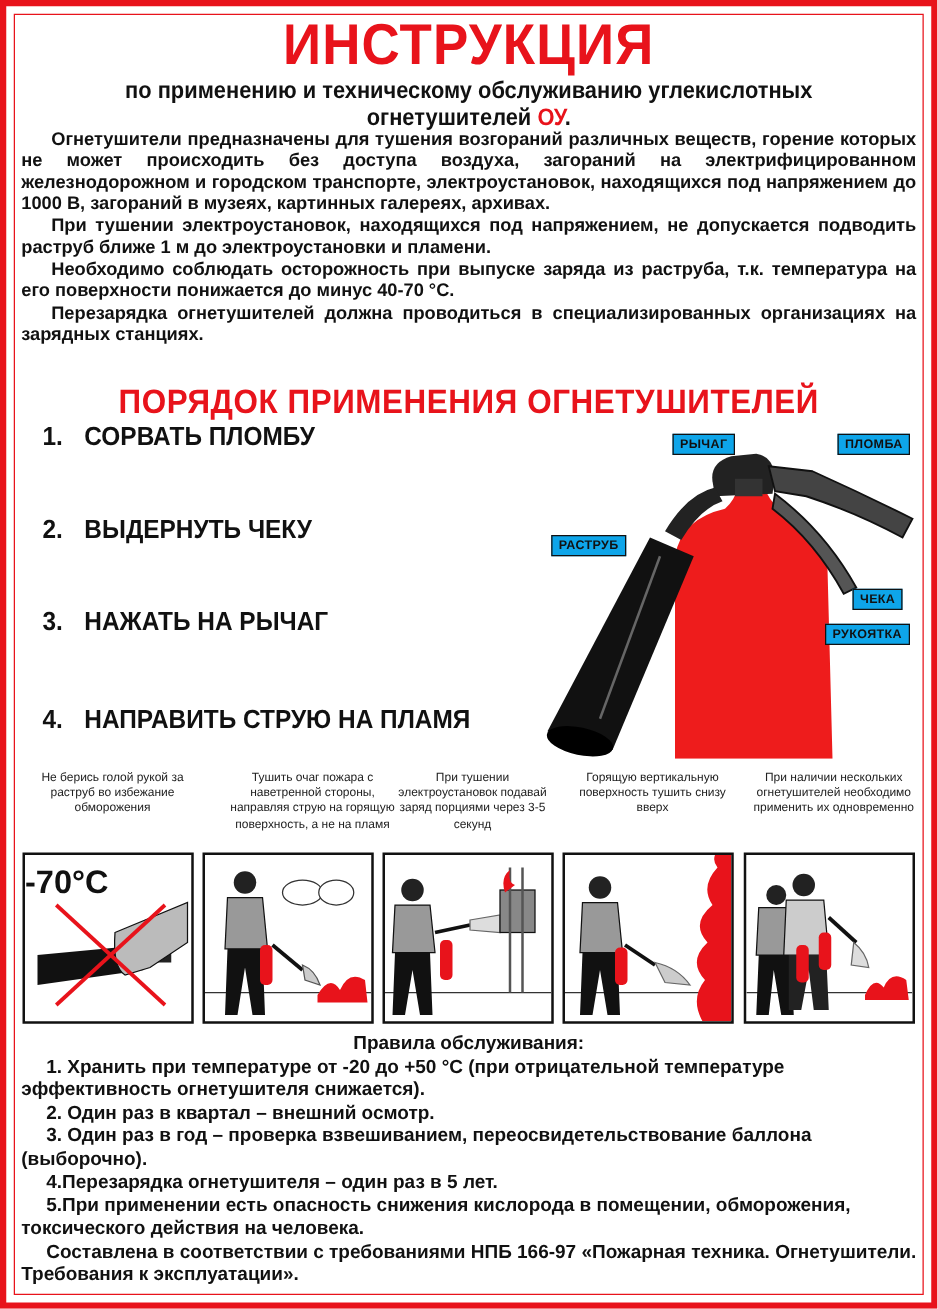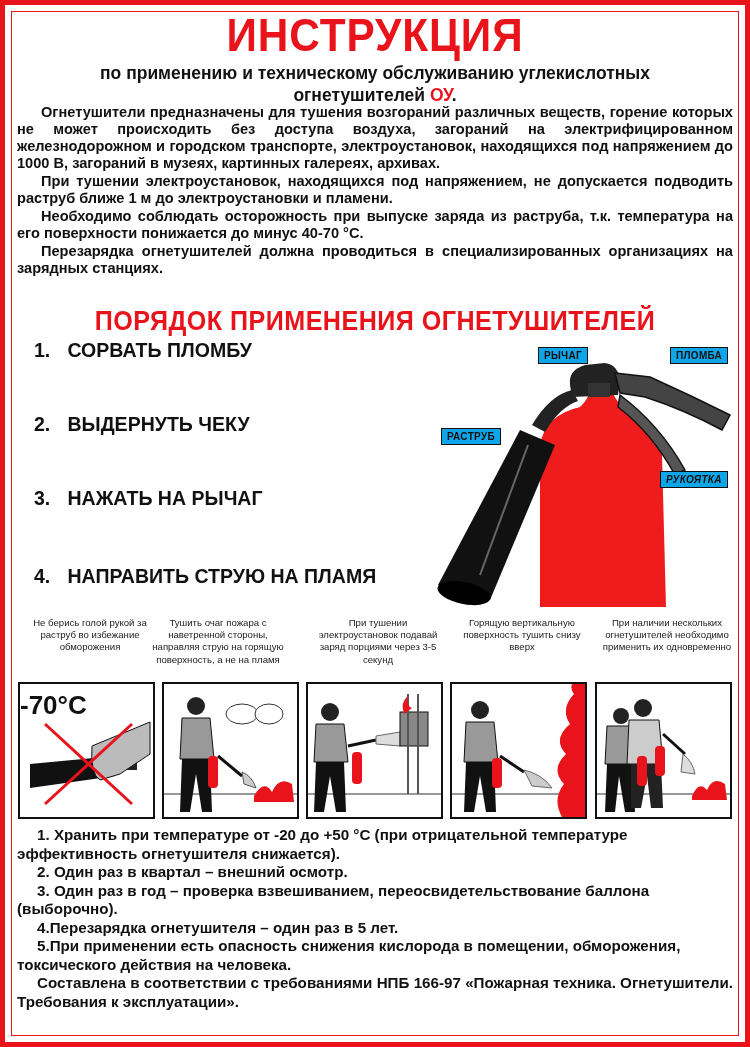--- a/index.html
+++ b/index.html
@@ -79,26 +79,26 @@
     <path d="M152 55 Q130 60 112 90 L125 97 Q140 72 158 66 Z" fill="#222"></path>
 
     <path d="M100 95 L135 110 L70 265 Q40 262 18 250 Z" fill="#111"></path>
     <ellipse cx="44" cy="258" rx="27" ry="11" fill="#000" transform="rotate(12 44 258)"></ellipse>
     <path d="M108 110 L60 240" stroke="#666" stroke-width="2"></path>
   </svg>
   <div class="tag" style="left:118px;top:12px;">РЫЧАГ</div>
   <div class="tag" style="left:250px;top:12px;">ПЛОМБА</div>
   <div class="tag" style="left:10px;top:93px;margin-left:11px;">РАСТРУБ</div>
   <div class="tag" style="left:262px;top:95px;margin-top:41px;">ЧЕКА</div>
-  <div class="tag" style="left:240px;top:136px;font-style:italic;">РУКОЯТКА</div>
+  <div class="tag" style="left:240px;top:164px;">РУКОЯТКА</div>
 </div>
 
 <div class="captions">
   <div class="cap" style="left:0;width:140px;">Не берись голой рукой за раструб во избежание обморожения</div>
-  <div class="cap" style="left:128px;width:140px;">Тушить очаг пожара с наветренной стороны, направляя струю на горящую поверхность, а не на пламя</div>
+  <div class="cap" style="left:160px;width:140px;">Тушить очаг пожара с наветренной стороны, направляя струю на горящую поверхность, а не на пламя</div>
   <div class="cap" style="left:288px;width:140px;">При тушении электроустановок подавай заряд порциями через 3-5 секунд</div>
   <div class="cap" style="left:432px;width:140px;">Горящую вертикальную поверхность тушить снизу вверх</div>
   <div class="cap" style="left:577px;width:140px;">При наличии нескольких огнетушителей необходимо применить их одновременно</div>
 </div>
 
 <div class="panels">
 
   <div class="panel" style="left:0;">
     <div style="position:absolute;top:6px;left:0;right:0;text-align:left;font-weight:bold;font-size:26px;">-70°C</div>
     <svg width="133" height="133" style="position:absolute;left:0;top:0;">
@@ -166,19 +166,20 @@
       <rect x="40" y="72" width="10" height="30" rx="4" fill="#e8131b"></rect>
       <rect x="58" y="62" width="10" height="30" rx="4" fill="#e8131b"></rect>
       <line x1="66" y1="50" x2="88" y2="70" stroke="#111" stroke-width="3"></line>
       <path d="M86 70 Q96 78 98 90 L84 88 Z" fill="#ddd" stroke="#666"></path>
       <path d="M95 112 Q102 96 110 106 Q116 92 128 100 L130 116 L95 116 Z" fill="#e8131b"></path>
     </svg>
   </div>
 </div>
 
 <div class="rules">
+  <div class="head">Правила обслуживания:</div>
   <p>1. Хранить при температуре от -20 до +50 °С (при отрицательной температуре эффективность огнетушителя снижается).</p>
   <p>2. Один раз в квартал – внешний осмотр.</p>
   <p>3. Один раз в год – проверка взвешиванием, переосвидетельствование баллона (выборочно).</p>
   <p>4.Перезарядка огнетушителя – один раз в 5 лет.</p>
   <p>5.При применении  есть опасность снижения кислорода в помещении, обморожения, токсического действия на человека.</p>
   <p>Составлена в соответствии с требованиями НПБ 166-97 «Пожарная техника. Огнетушители. Требования к эксплуатации».</p>
 </div>
 
 </body></html>

